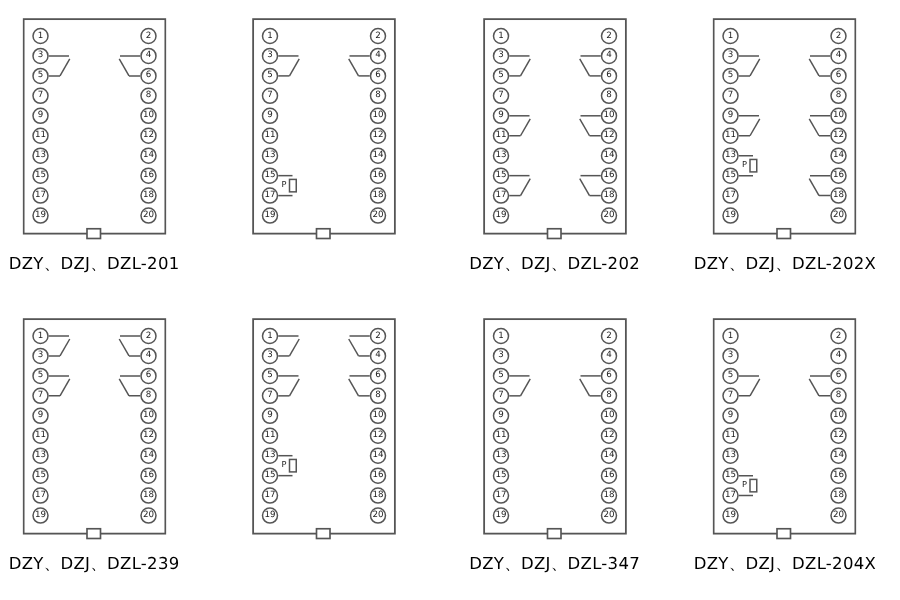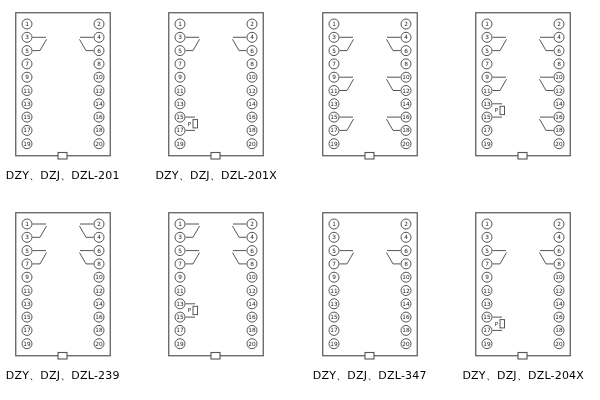--- a/index.html
+++ b/index.html
@@ -140,21 +140,20 @@
         <line x1="17.5" y1="38.6" x2="25" y2="38.6" stroke="#555555" stroke-width="1"></line>
         <line x1="25" y1="38.6" x2="31.5" y2="27.3" stroke="#555555" stroke-width="1"></line>
         <line x1="78.5" y1="25.3" x2="65" y2="25.3" stroke="#555555" stroke-width="1"></line>
         <line x1="78.5" y1="38.6" x2="71" y2="38.6" stroke="#555555" stroke-width="1"></line>
         <line x1="71" y1="38.6" x2="64.5" y2="27.3" stroke="#555555" stroke-width="1"></line>
         <line x1="17.5" y1="105.10000000000001" x2="27" y2="105.10000000000001" stroke="#555555" stroke-width="1"></line>
         <line x1="17.5" y1="118.4" x2="27" y2="118.4" stroke="#555555" stroke-width="1"></line>
         <rect x="25" y="107.60000000000001" width="4.5" height="8.299999999999997" fill="#fff" stroke="#555555" stroke-width="1"></rect>
         <text x="23" y="111.75" font-size="5.5" text-anchor="end" dominant-baseline="central" fill="#222" font-family="DejaVu Sans, sans-serif">P</text>
       </svg>
-    <figcaption class="label">DZY、DZJ、DZL-201X</figcaption>
   </figure>
 
   <figure class="cell">
     <svg viewBox="0 0 96 150">
         <rect x="0.75" y="0.75" width="94.5" height="143" fill="none" stroke="#555555" stroke-width="1.2"></rect>
         <rect x="43" y="140.5" width="9" height="6.5" fill="#fff" stroke="#555555" stroke-width="1.1"></rect>
         <circle cx="12" cy="12" r="5" fill="#fff" stroke="#555555" stroke-width="1"></circle>
         <text x="12" y="12" font-size="5.8" text-anchor="middle" dominant-baseline="central" fill="#222" font-family="DejaVu Sans, sans-serif">1</text>
         <circle cx="84" cy="12" r="5" fill="#fff" stroke="#555555" stroke-width="1"></circle>
         <text x="84" y="12" font-size="5.8" text-anchor="middle" dominant-baseline="central" fill="#222" font-family="DejaVu Sans, sans-serif">2</text>
@@ -206,20 +205,21 @@
         <line x1="78.5" y1="65.2" x2="65" y2="65.2" stroke="#555555" stroke-width="1"></line>
         <line x1="78.5" y1="78.5" x2="71" y2="78.5" stroke="#555555" stroke-width="1"></line>
         <line x1="71" y1="78.5" x2="64.5" y2="67.2" stroke="#555555" stroke-width="1"></line>
         <line x1="17.5" y1="105.10000000000001" x2="31" y2="105.10000000000001" stroke="#555555" stroke-width="1"></line>
         <line x1="17.5" y1="118.4" x2="25" y2="118.4" stroke="#555555" stroke-width="1"></line>
         <line x1="25" y1="118.4" x2="31.5" y2="107.10000000000001" stroke="#555555" stroke-width="1"></line>
         <line x1="78.5" y1="105.10000000000001" x2="65" y2="105.10000000000001" stroke="#555555" stroke-width="1"></line>
         <line x1="78.5" y1="118.4" x2="71" y2="118.4" stroke="#555555" stroke-width="1"></line>
         <line x1="71" y1="118.4" x2="64.5" y2="107.10000000000001" stroke="#555555" stroke-width="1"></line>
       </svg>
+    <figcaption class="label">DZY、DZJ、DZL-202</figcaption>
   </figure>
 
   <figure class="cell">
     <svg viewBox="0 0 96 150">
         <rect x="0.75" y="0.75" width="94.5" height="143" fill="none" stroke="#555555" stroke-width="1.2"></rect>
         <rect x="43" y="140.5" width="9" height="6.5" fill="#fff" stroke="#555555" stroke-width="1.1"></rect>
         <circle cx="12" cy="12" r="5" fill="#fff" stroke="#555555" stroke-width="1"></circle>
         <text x="12" y="12" font-size="5.8" text-anchor="middle" dominant-baseline="central" fill="#222" font-family="DejaVu Sans, sans-serif">1</text>
         <circle cx="84" cy="12" r="5" fill="#fff" stroke="#555555" stroke-width="1"></circle>
         <text x="84" y="12" font-size="5.8" text-anchor="middle" dominant-baseline="central" fill="#222" font-family="DejaVu Sans, sans-serif">2</text>
@@ -272,20 +272,21 @@
         <line x1="78.5" y1="78.5" x2="71" y2="78.5" stroke="#555555" stroke-width="1"></line>
         <line x1="71" y1="78.5" x2="64.5" y2="67.2" stroke="#555555" stroke-width="1"></line>
         <line x1="78.5" y1="105.10000000000001" x2="65" y2="105.10000000000001" stroke="#555555" stroke-width="1"></line>
         <line x1="78.5" y1="118.4" x2="71" y2="118.4" stroke="#555555" stroke-width="1"></line>
         <line x1="71" y1="118.4" x2="64.5" y2="107.10000000000001" stroke="#555555" stroke-width="1"></line>
         <line x1="17.5" y1="91.80000000000001" x2="27" y2="91.80000000000001" stroke="#555555" stroke-width="1"></line>
         <line x1="17.5" y1="105.10000000000001" x2="27" y2="105.10000000000001" stroke="#555555" stroke-width="1"></line>
         <rect x="25" y="94.30000000000001" width="4.5" height="8.299999999999997" fill="#fff" stroke="#555555" stroke-width="1"></rect>
         <text x="23" y="98.45000000000002" font-size="5.5" text-anchor="end" dominant-baseline="central" fill="#222" font-family="DejaVu Sans, sans-serif">P</text>
       </svg>
+    <figcaption class="label">DZY、DZJ、DZL-202X</figcaption>
   </figure>
 
   <figure class="cell">
     <svg viewBox="0 0 96 150">
         <rect x="0.75" y="0.75" width="94.5" height="143" fill="none" stroke="#555555" stroke-width="1.2"></rect>
         <rect x="43" y="140.5" width="9" height="6.5" fill="#fff" stroke="#555555" stroke-width="1.1"></rect>
         <circle cx="12" cy="12" r="5" fill="#fff" stroke="#555555" stroke-width="1"></circle>
         <text x="12" y="12" font-size="5.8" text-anchor="middle" dominant-baseline="central" fill="#222" font-family="DejaVu Sans, sans-serif">1</text>
         <circle cx="84" cy="12" r="5" fill="#fff" stroke="#555555" stroke-width="1"></circle>
         <text x="84" y="12" font-size="5.8" text-anchor="middle" dominant-baseline="central" fill="#222" font-family="DejaVu Sans, sans-serif">2</text>

